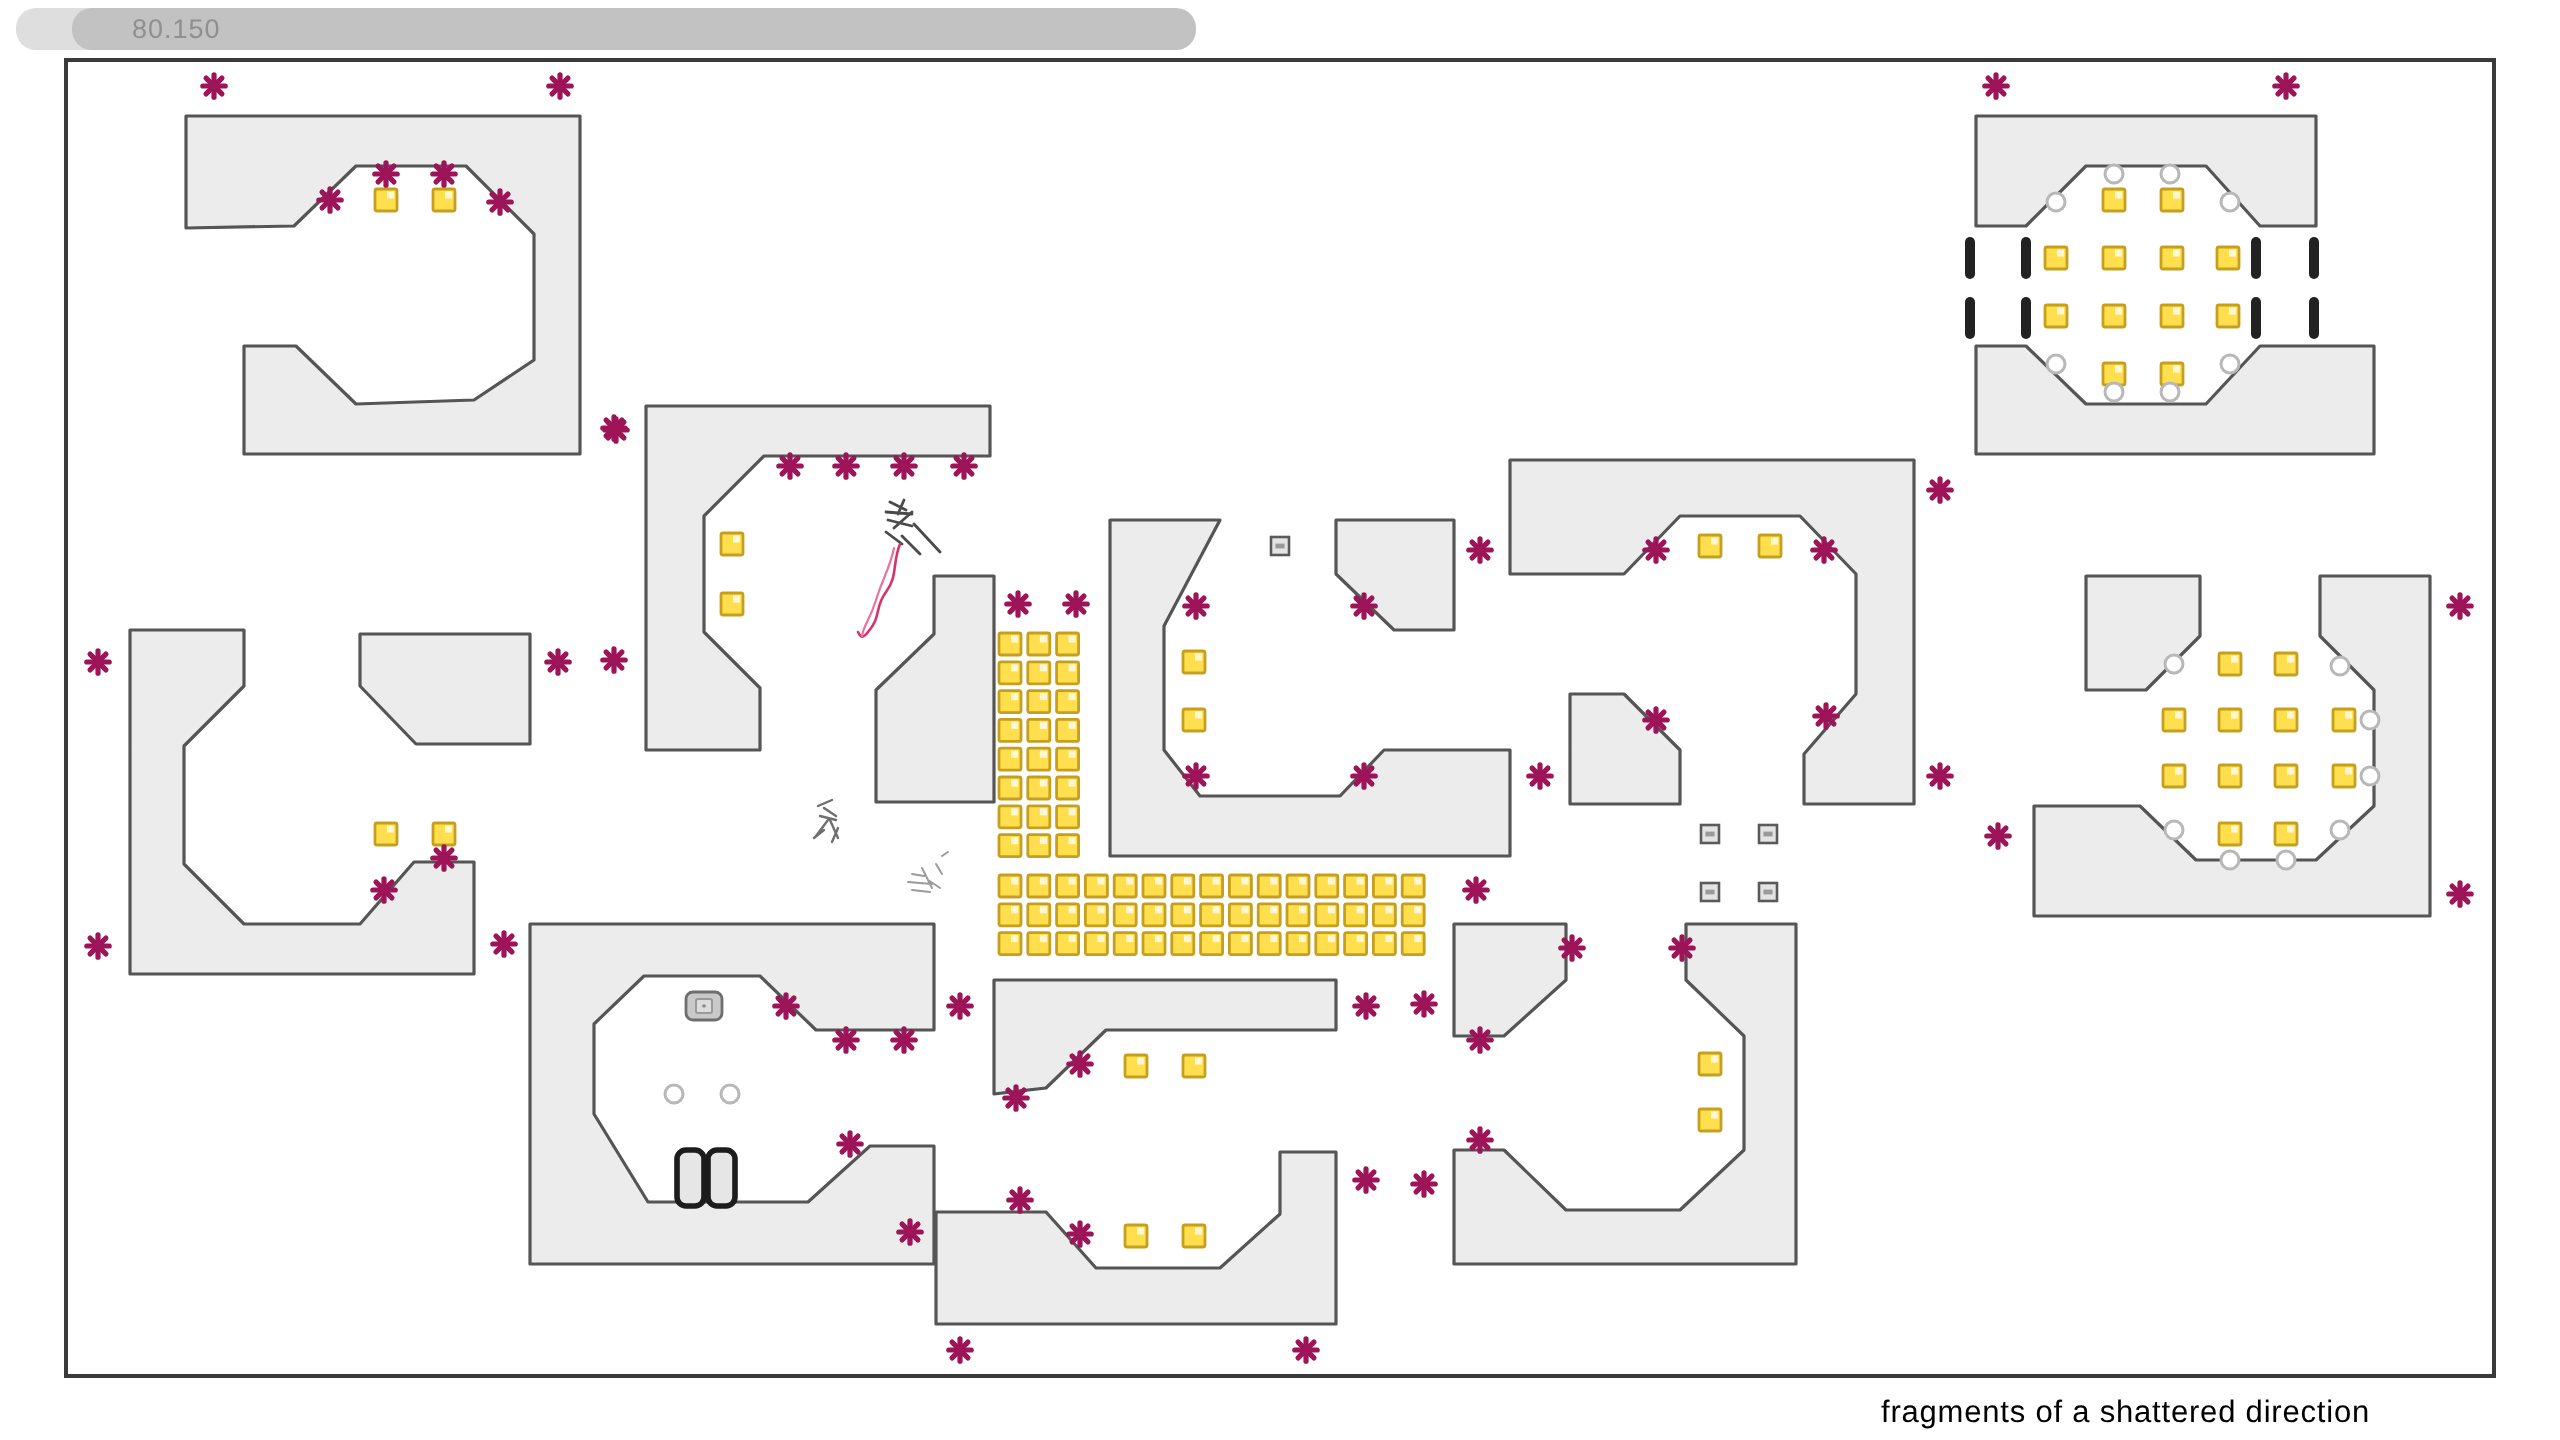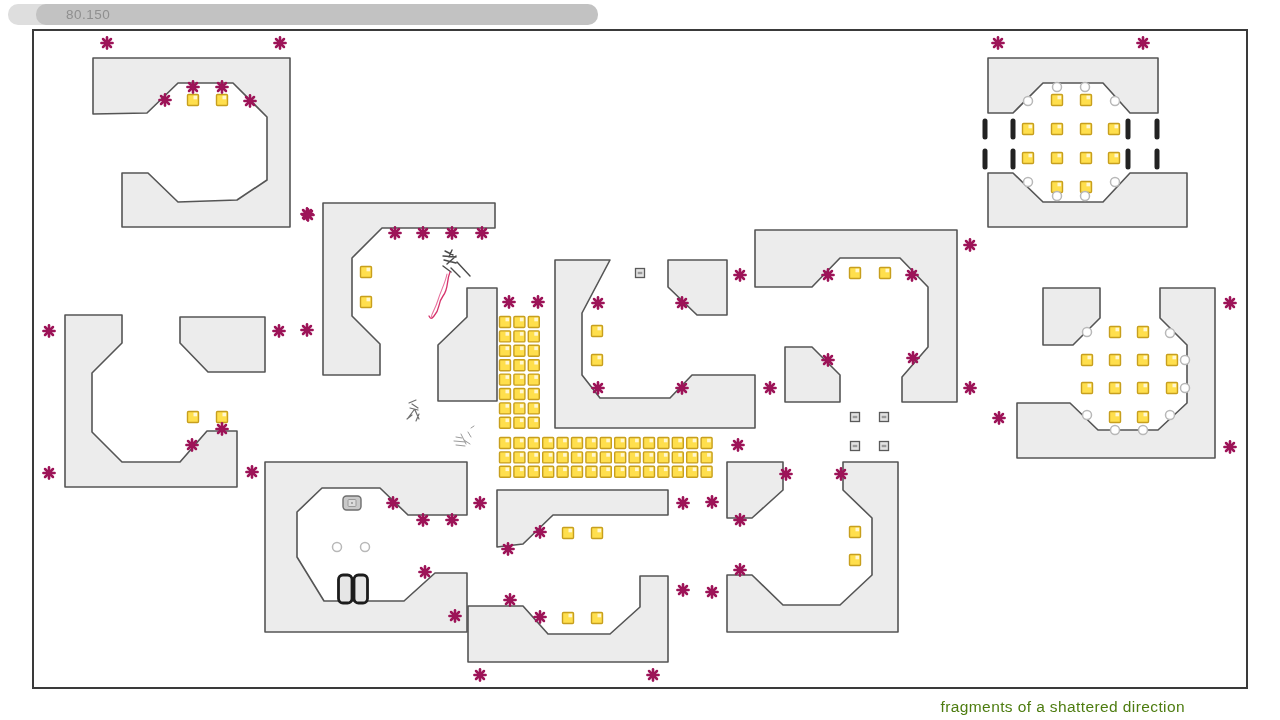--- a/index.html
+++ b/index.html
@@ -6,21 +6,21 @@
   #stage{position:relative;width:1280px;height:720px;background:#ffffff;overflow:hidden;
          font-family:"Liberation Sans", sans-serif;}
   #level-svg{position:absolute;left:0;top:0;width:1280px;height:720px;}
   .timer-track{position:absolute;left:8px;top:4px;width:580px;height:21px;
                background:#dedede;border-radius:10px;}
   .timer-fill{position:absolute;left:8px;top:4px;width:562px;height:21px;
               background:#c2c2c2;border-radius:10px;display:flex;align-items:center;
               box-sizing:border-box;padding-left:30px;margin-left:28px;}
   .timer-label{font-size:13.5px;color:#8f8f8f;letter-spacing:.5px;}
   .level-title{position:absolute;top:698px;right:95px;font-size:15.5px;
-               color:#4d7c0f;letter-spacing:.4px;}
+               color:#000000;letter-spacing:.4px;}
 </style>
 </head>
 <body>
 
 <div id="stage">
   <div class="timer-track"></div>
   <div class="timer-fill">
     <span class="timer-label">80.150</span>
   </div>
   <svg id="level-svg" viewBox="0 0 1280 720">

